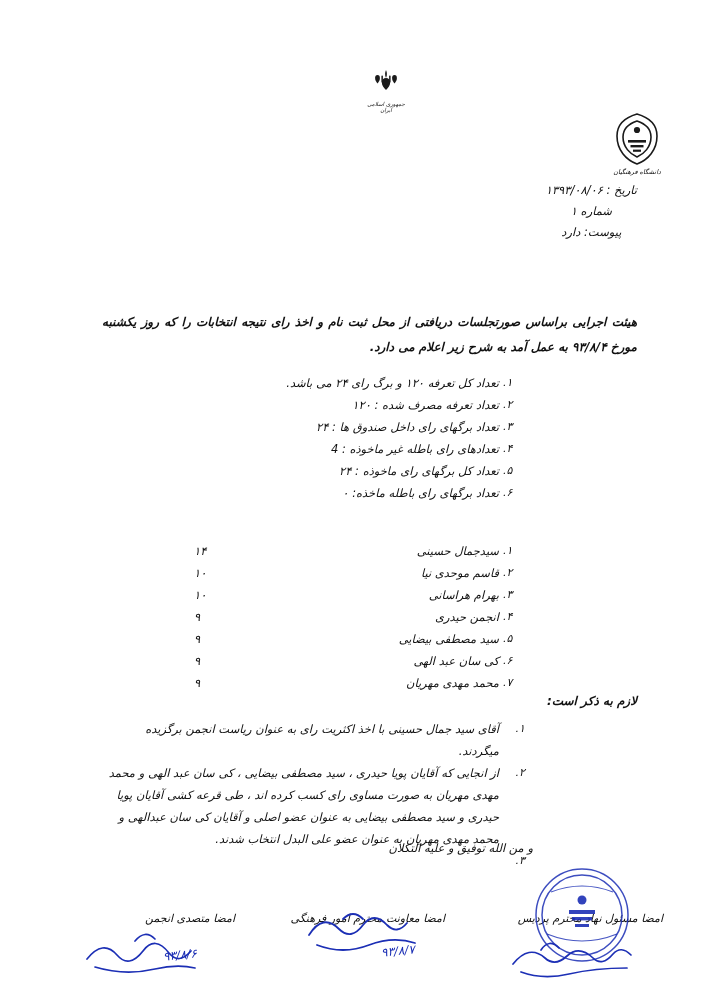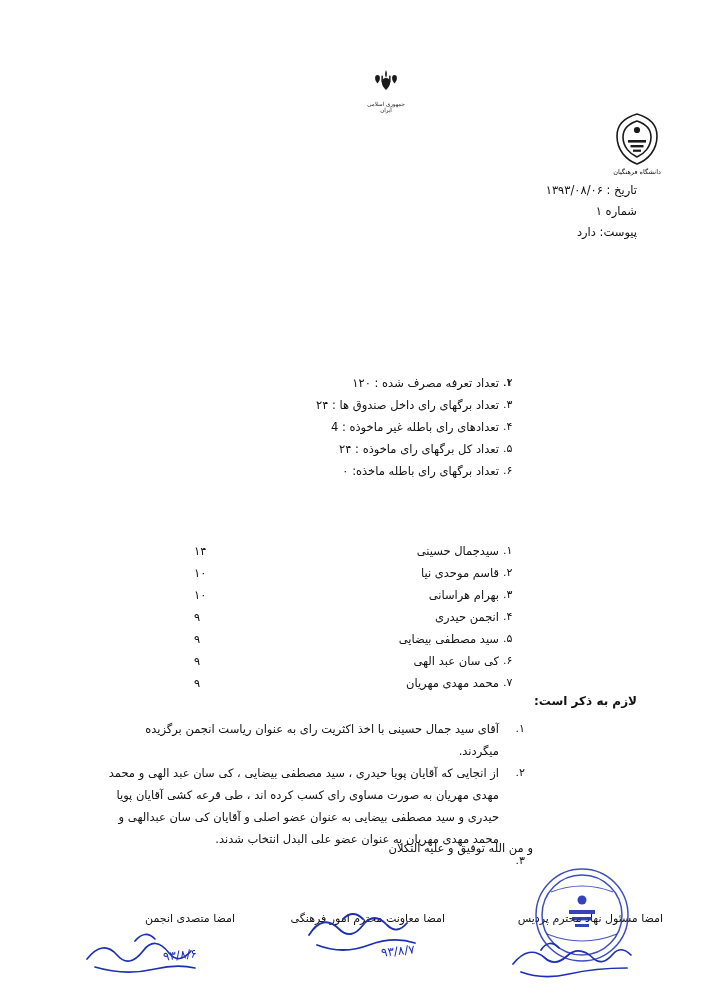--- a/index.html
+++ b/index.html
@@ -14,20 +14,21 @@
     font-family: "DejaVu Sans", "Liberation Sans", sans-serif;
     color: #111111;
     overflow: hidden;
   }
   .page {
     position: relative;
     width: 691px;
     height: 1000px;
     background: #fff;
     box-sizing: border-box;
+    font-style: italic;
   }
 
   
   .emblem-iran {
     position: absolute;
     top: 68px;
     left: 340px;
     width: 44px;
     text-align: center;
     color: #1a1a1a;
@@ -64,21 +65,21 @@
   .meta {
     position: absolute;
     top: 180px;
     right: 78px;
     text-align: right;
     font-size: 11.5px;
     line-height: 21px;
     color: #111;
     direction: rtl;
   }
-  .meta div { white-space: nowrap; }
+  .meta div { white-space: nowrap; text-align: center; }
 
   
   .doc-title {
     position: absolute;
     top: 278px;
     right: 78px;
     left: 78px;
     text-align: center;
     font-size: 12.5px;
     font-weight: bold;
@@ -255,23 +256,24 @@
     <div class="uname">دانشگاه فرهنگیان</div>
   </div>
 
   <div class="meta">
     <div>تاریخ : ۱۳۹۳/۰۸/۰۶</div>
     <div>شماره ۱</div>
     <div>پیوست: دارد</div>
   </div>
 
 
+  <div class="intro">هیئت اجرایی براساس صورتجلسات دریافتی از محل ثبت نام و اخذ رای نتیجه انتخابات را که روز یکشنبه مورخ ۹۳/۸/۴ به عمل آمد به شرح زیر اعلام می دارد.</div>
 
   <ol class="fa-list counts">
-    <li><span class="num">۱.</span></li>
+    <li><span class="num">۱.</span><span>تعداد کل تعرفه ۱۲۰ و برگ رای ۲۴ می باشد.</span></li>
     <li><span class="num">۲.</span><span>تعداد تعرفه مصرف شده : ۱۲۰</span></li>
     <li><span class="num">۳.</span><span>تعداد برگهای رای داخل صندوق ها : ۲۴</span></li>
     <li><span class="num">۴.</span><span>تعدادهای رای باطله غیر ماخوذه : 4</span></li>
     <li><span class="num">۵.</span><span>تعداد کل برگهای رای ماخوذه : ۲۴</span></li>
     <li><span class="num">۶.</span><span>تعداد برگهای رای باطله ماخذه: ۰</span></li>
   </ol>
 
 
   <ol class="fa-list candidates">
     <li><span class="num">۱.</span><span>سیدجمال حسینی</span><span class="votes">۱۴</span></li>

